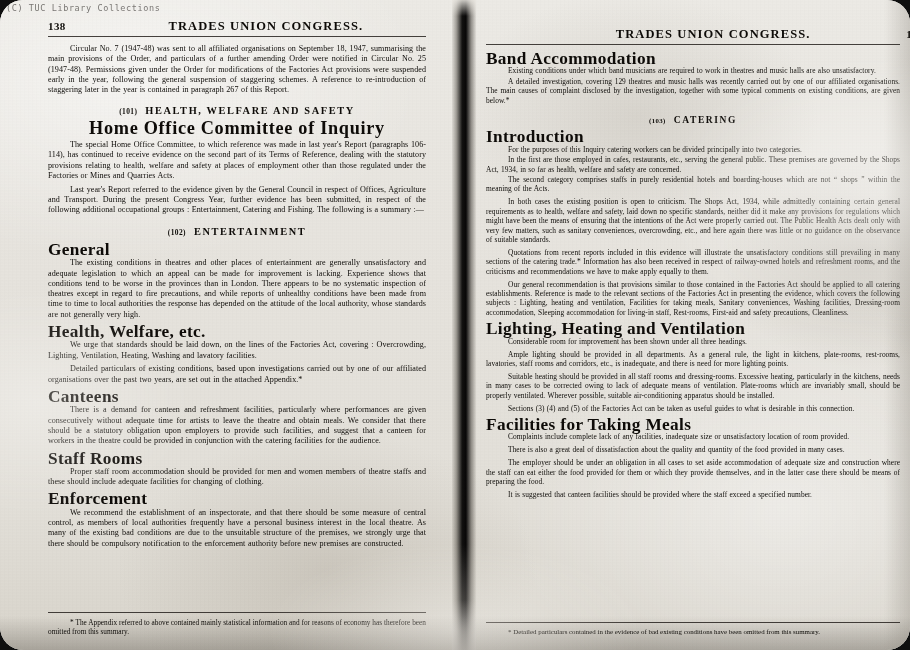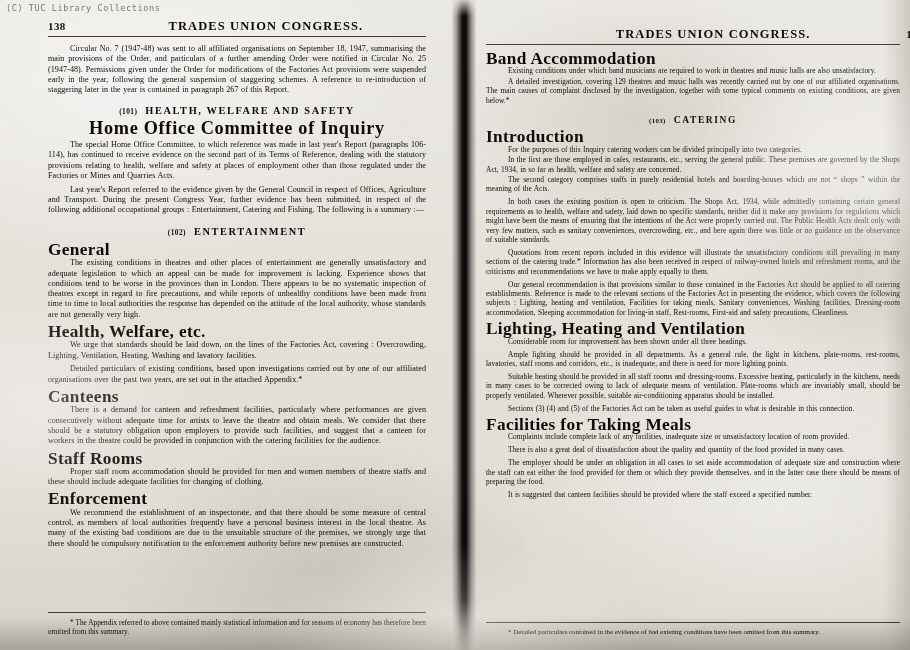--- a/index.html
+++ b/index.html
@@ -9,20 +9,21 @@
     background: #0f0f0f;
   }
   #page {
     position: relative;
     width: 910px;
     height: 650px;
     overflow: hidden;
     background: #e9e7e2;
     font-family: "Liberation Serif", "DejaVu Serif", serif;
     color: #14120f;
+    border-radius: 23px;
   }
   
   #paper-texture {
     position: absolute;
     inset: 0;
     background:
       radial-gradient(ellipse 420px 260px at 14% 12%, rgba(255,255,255,0.55), rgba(255,255,255,0) 70%),
       radial-gradient(ellipse 380px 300px at 86% 78%, rgba(255,255,255,0.40), rgba(255,255,255,0) 72%),
       radial-gradient(ellipse 300px 200px at 36% 88%, rgba(160,152,138,0.30), rgba(160,152,138,0) 70%),
       radial-gradient(ellipse 260px 180px at 70% 18%, rgba(150,143,130,0.22), rgba(150,143,130,0) 70%),

